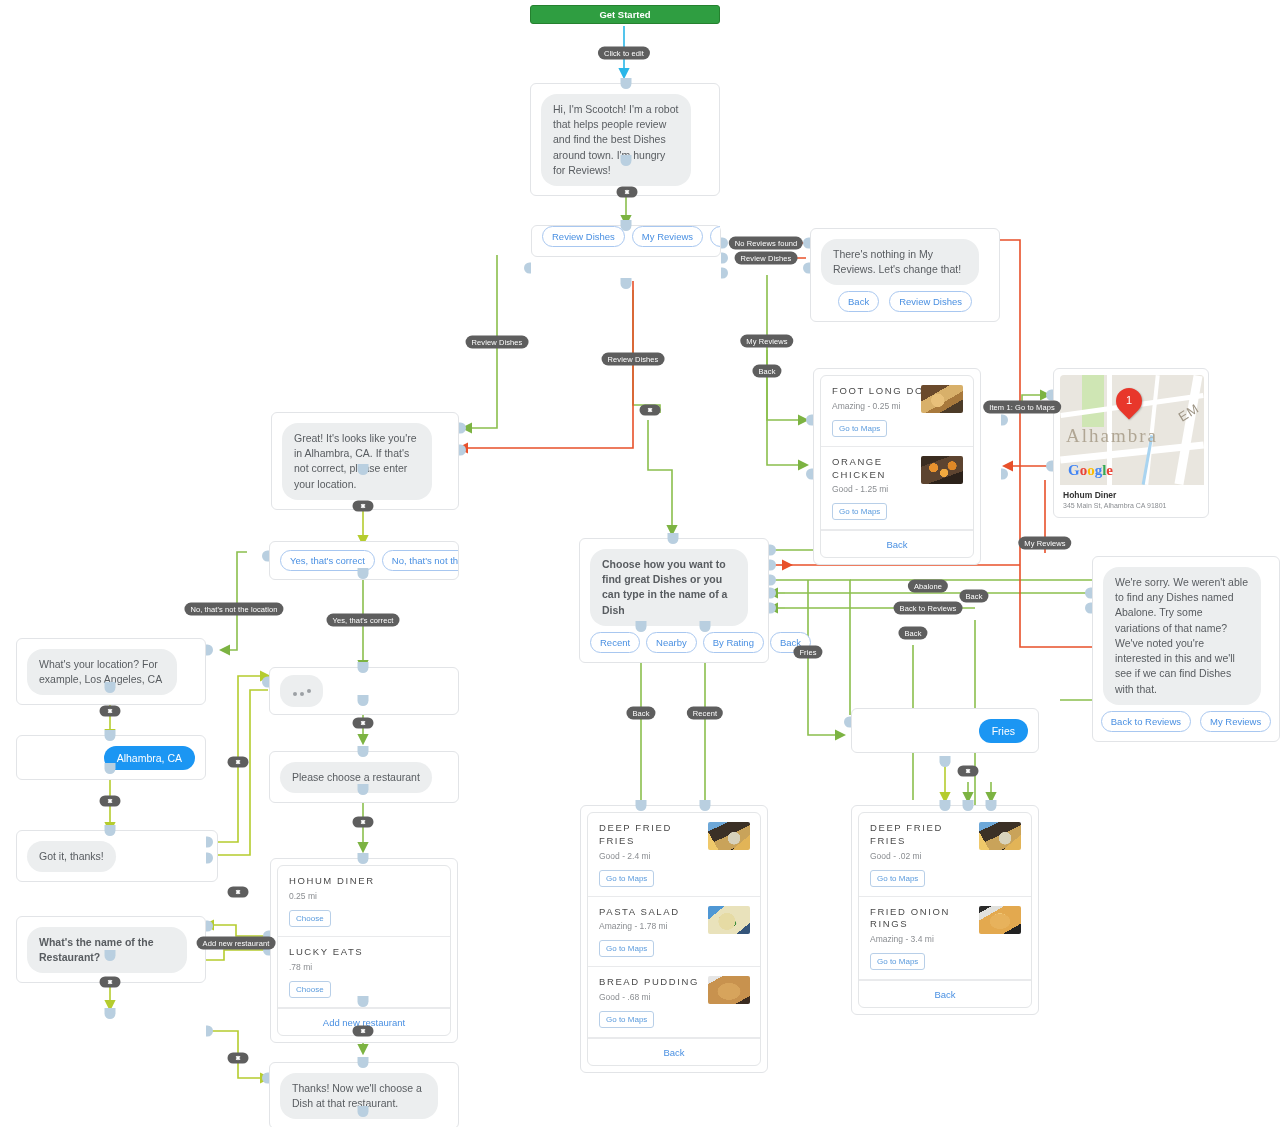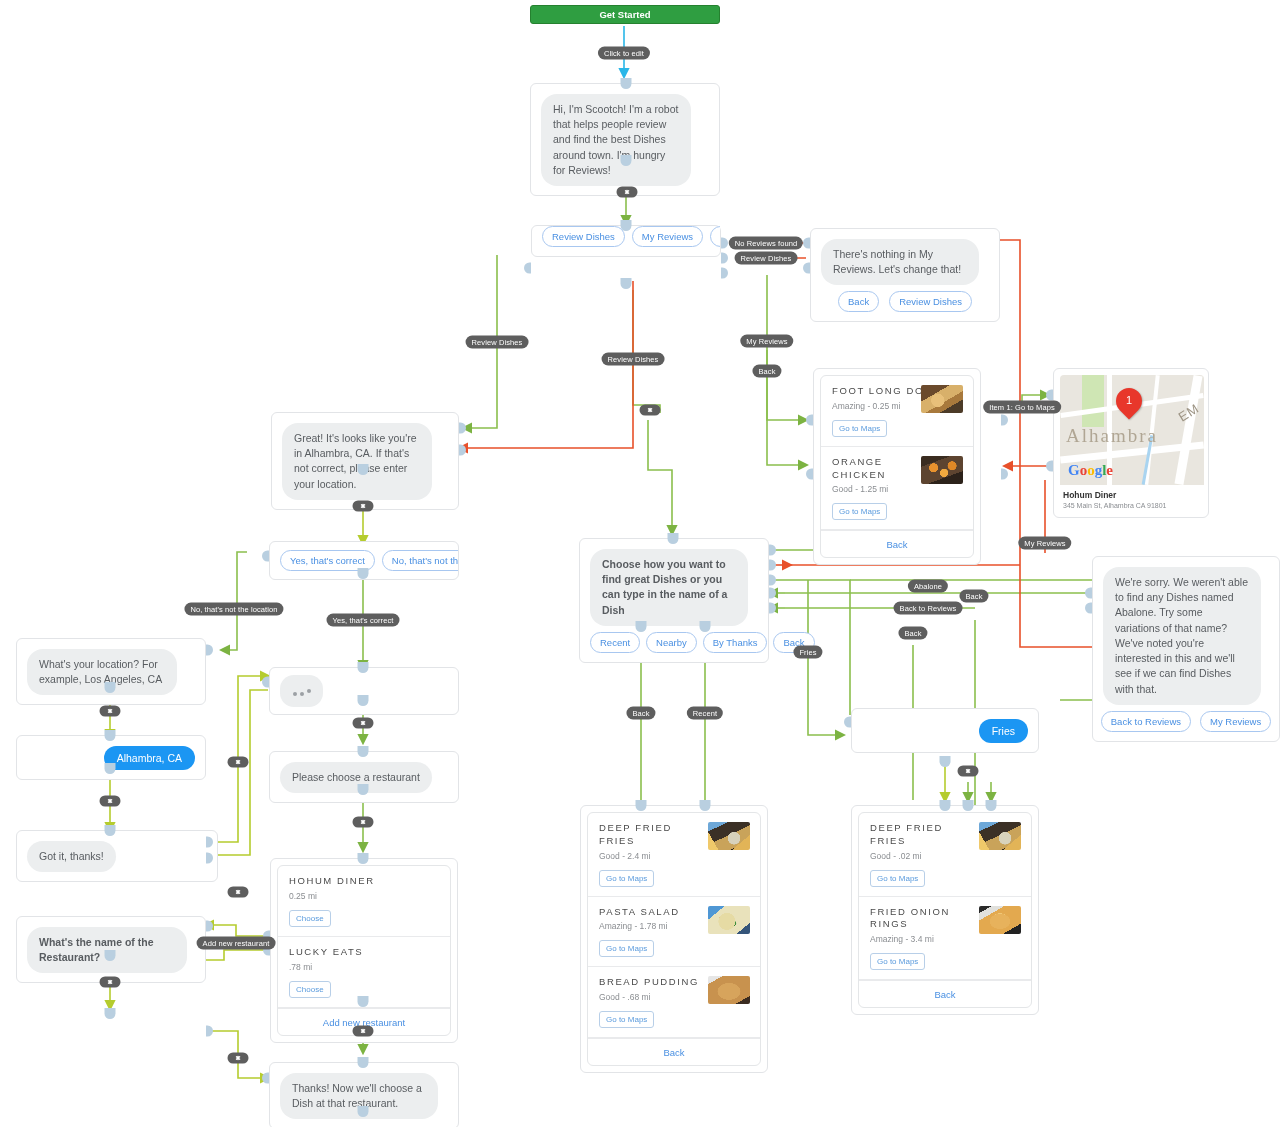--- a/index.html
+++ b/index.html
@@ -567,21 +567,21 @@
   </div>
   <div class="port top" style="left:363px; top:1057px;"></div>
   <div class="port left" style="left:269px; top:1078px;"></div>
   <div class="port bottom" style="left:363px; top:1106px;"></div>
 
   <div class="card" style="left:579px; top:538px; width:190px;">
     <div class="pad" style="padding-bottom:6px;font-weight:bold;"><div class="bubble" style="max-width:158px;">Choose how you want to find great Dishes or you can type in the name of a Dish</div></div>
     <div class="qr-row" style="gap:6px;">
       <span class="qr">Recent</span>
       <span class="qr">Nearby</span>
-      <span class="qr">By Thanks</span>
+      <span class="qr">By Rating</span>
       <span class="qr">Back</span>
     </div>
   </div>
   <div class="port top" style="left:673px; top:533px;"></div>
   <div class="port bottom" style="left:641px; top:621px;"></div>
   <div class="port bottom" style="left:705px; top:621px;"></div>
   <div class="port right" style="left:769px; top:550px;"></div>
   <div class="port right" style="left:769px; top:565px;"></div>
   <div class="port right" style="left:769px; top:580px;"></div>
   <div class="port right" style="left:769px; top:593px;"></div>

